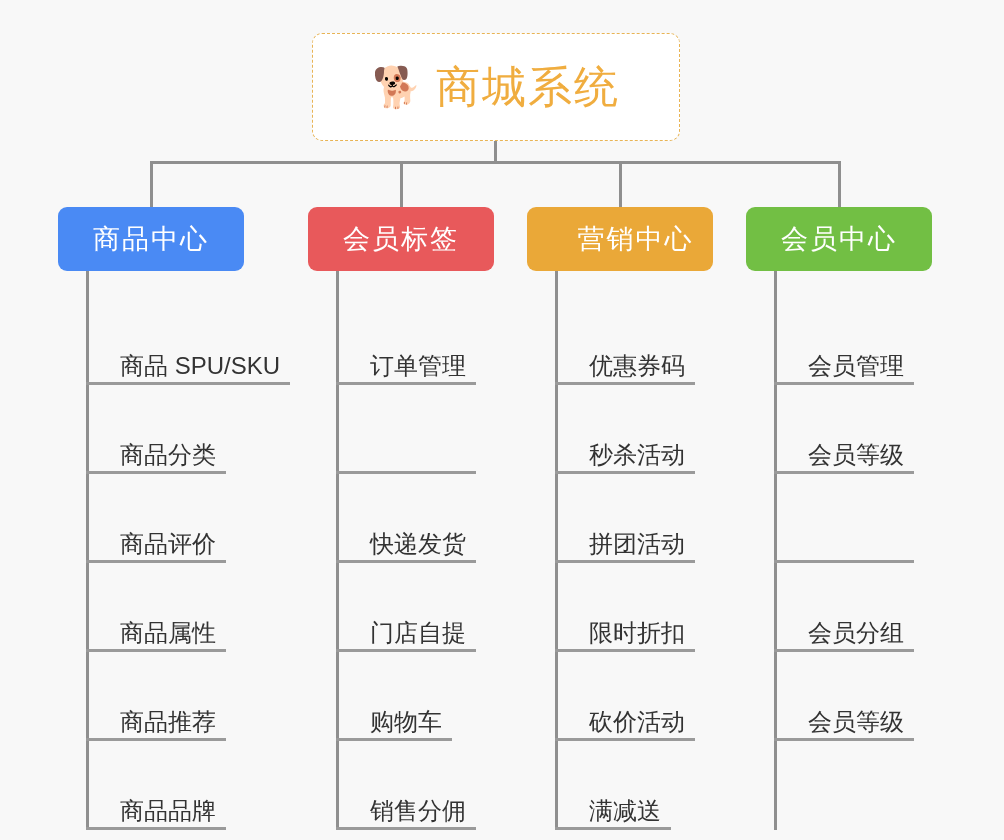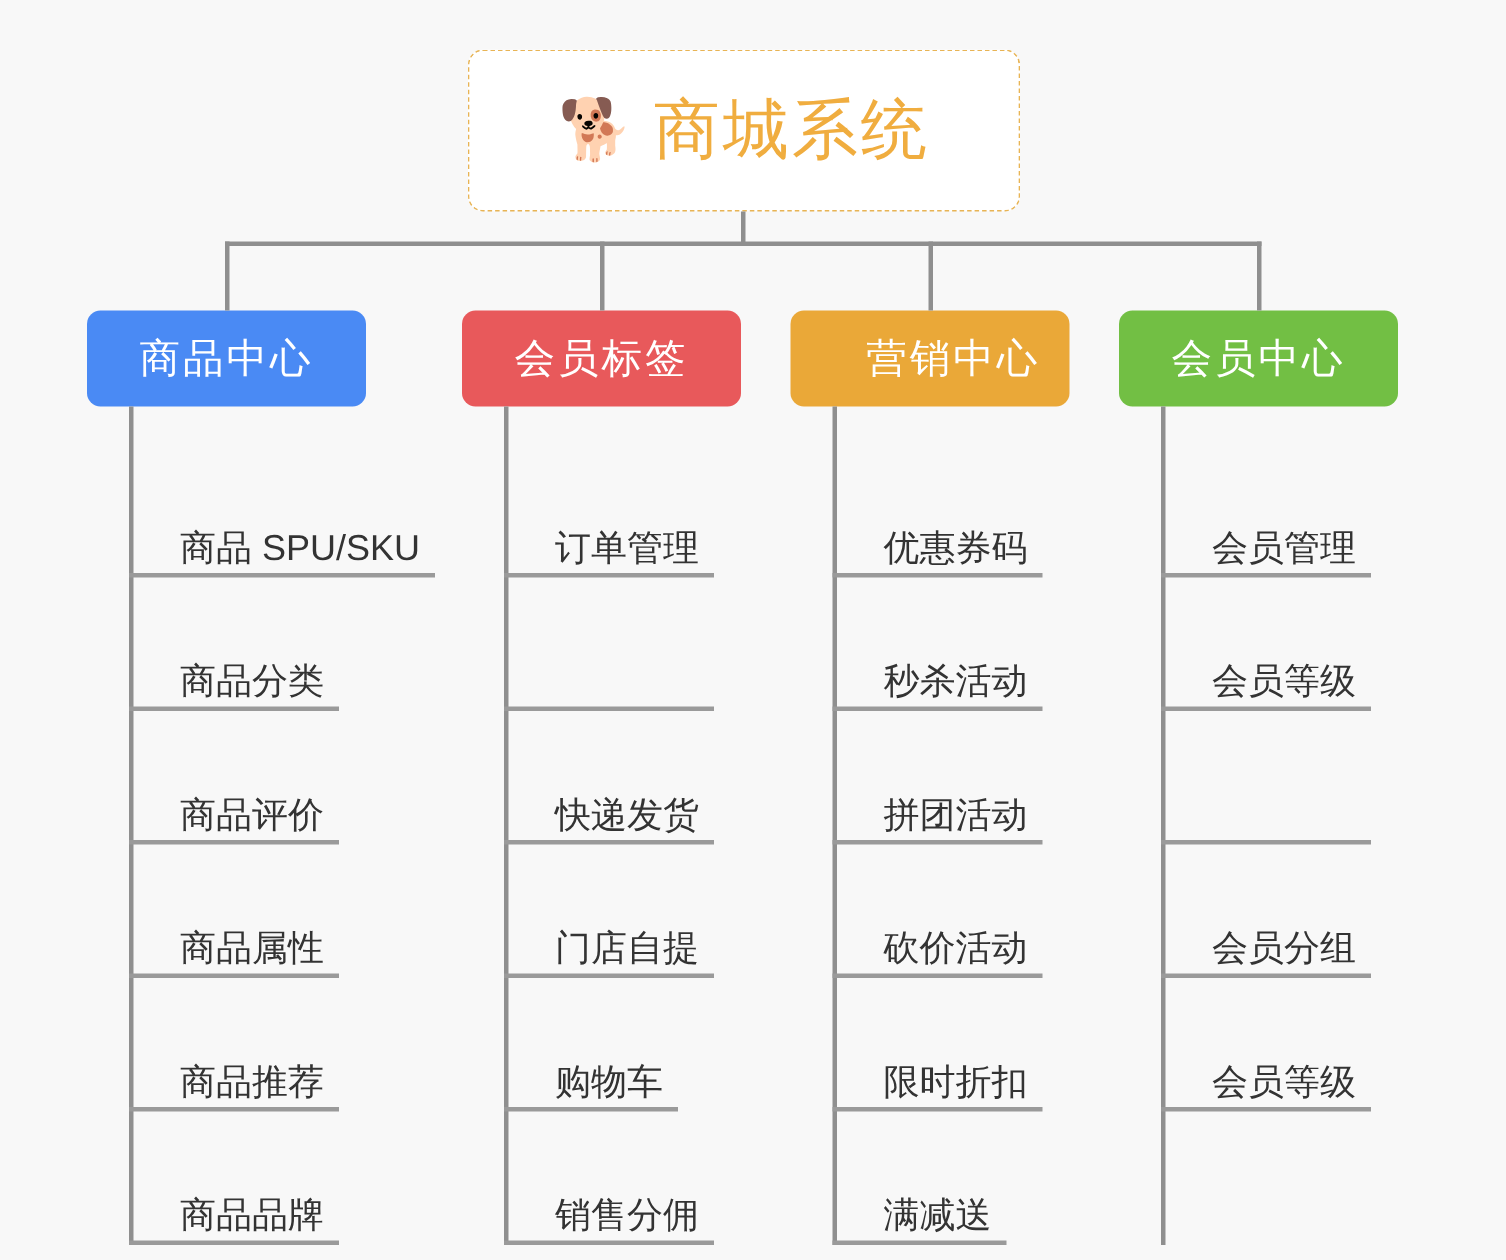--- a/index.html
+++ b/index.html
@@ -214,25 +214,25 @@
           </div>
           <div class="leaf">
             <span class="leaf-text">秒杀活动</span>
             <div class="leaf-underline" style="width: 140px;"></div>
           </div>
           <div class="leaf">
             <span class="leaf-text">拼团活动</span>
             <div class="leaf-underline" style="width: 140px;"></div>
           </div>
           <div class="leaf">
+            <span class="leaf-text">限时折扣</span>
+            <div class="leaf-underline" style="width: 140px;"></div>
+          </div>
+          <div class="leaf">
             <span class="leaf-text">砍价活动</span>
-            <div class="leaf-underline" style="width: 140px;"></div>
-          </div>
-          <div class="leaf">
-            <span class="leaf-text">限时折扣</span>
             <div class="leaf-underline" style="width: 140px;"></div>
           </div>
           <div class="leaf">
             <span class="leaf-text">满减送</span>
             <div class="leaf-underline" style="width: 116px;"></div>
           </div>
         </div>
       </div>
       <div class="column" style="left: 746px; width: 186px; text-align: right;">
         <div class="cat-card" style="background: rgb(114, 191, 68);">

